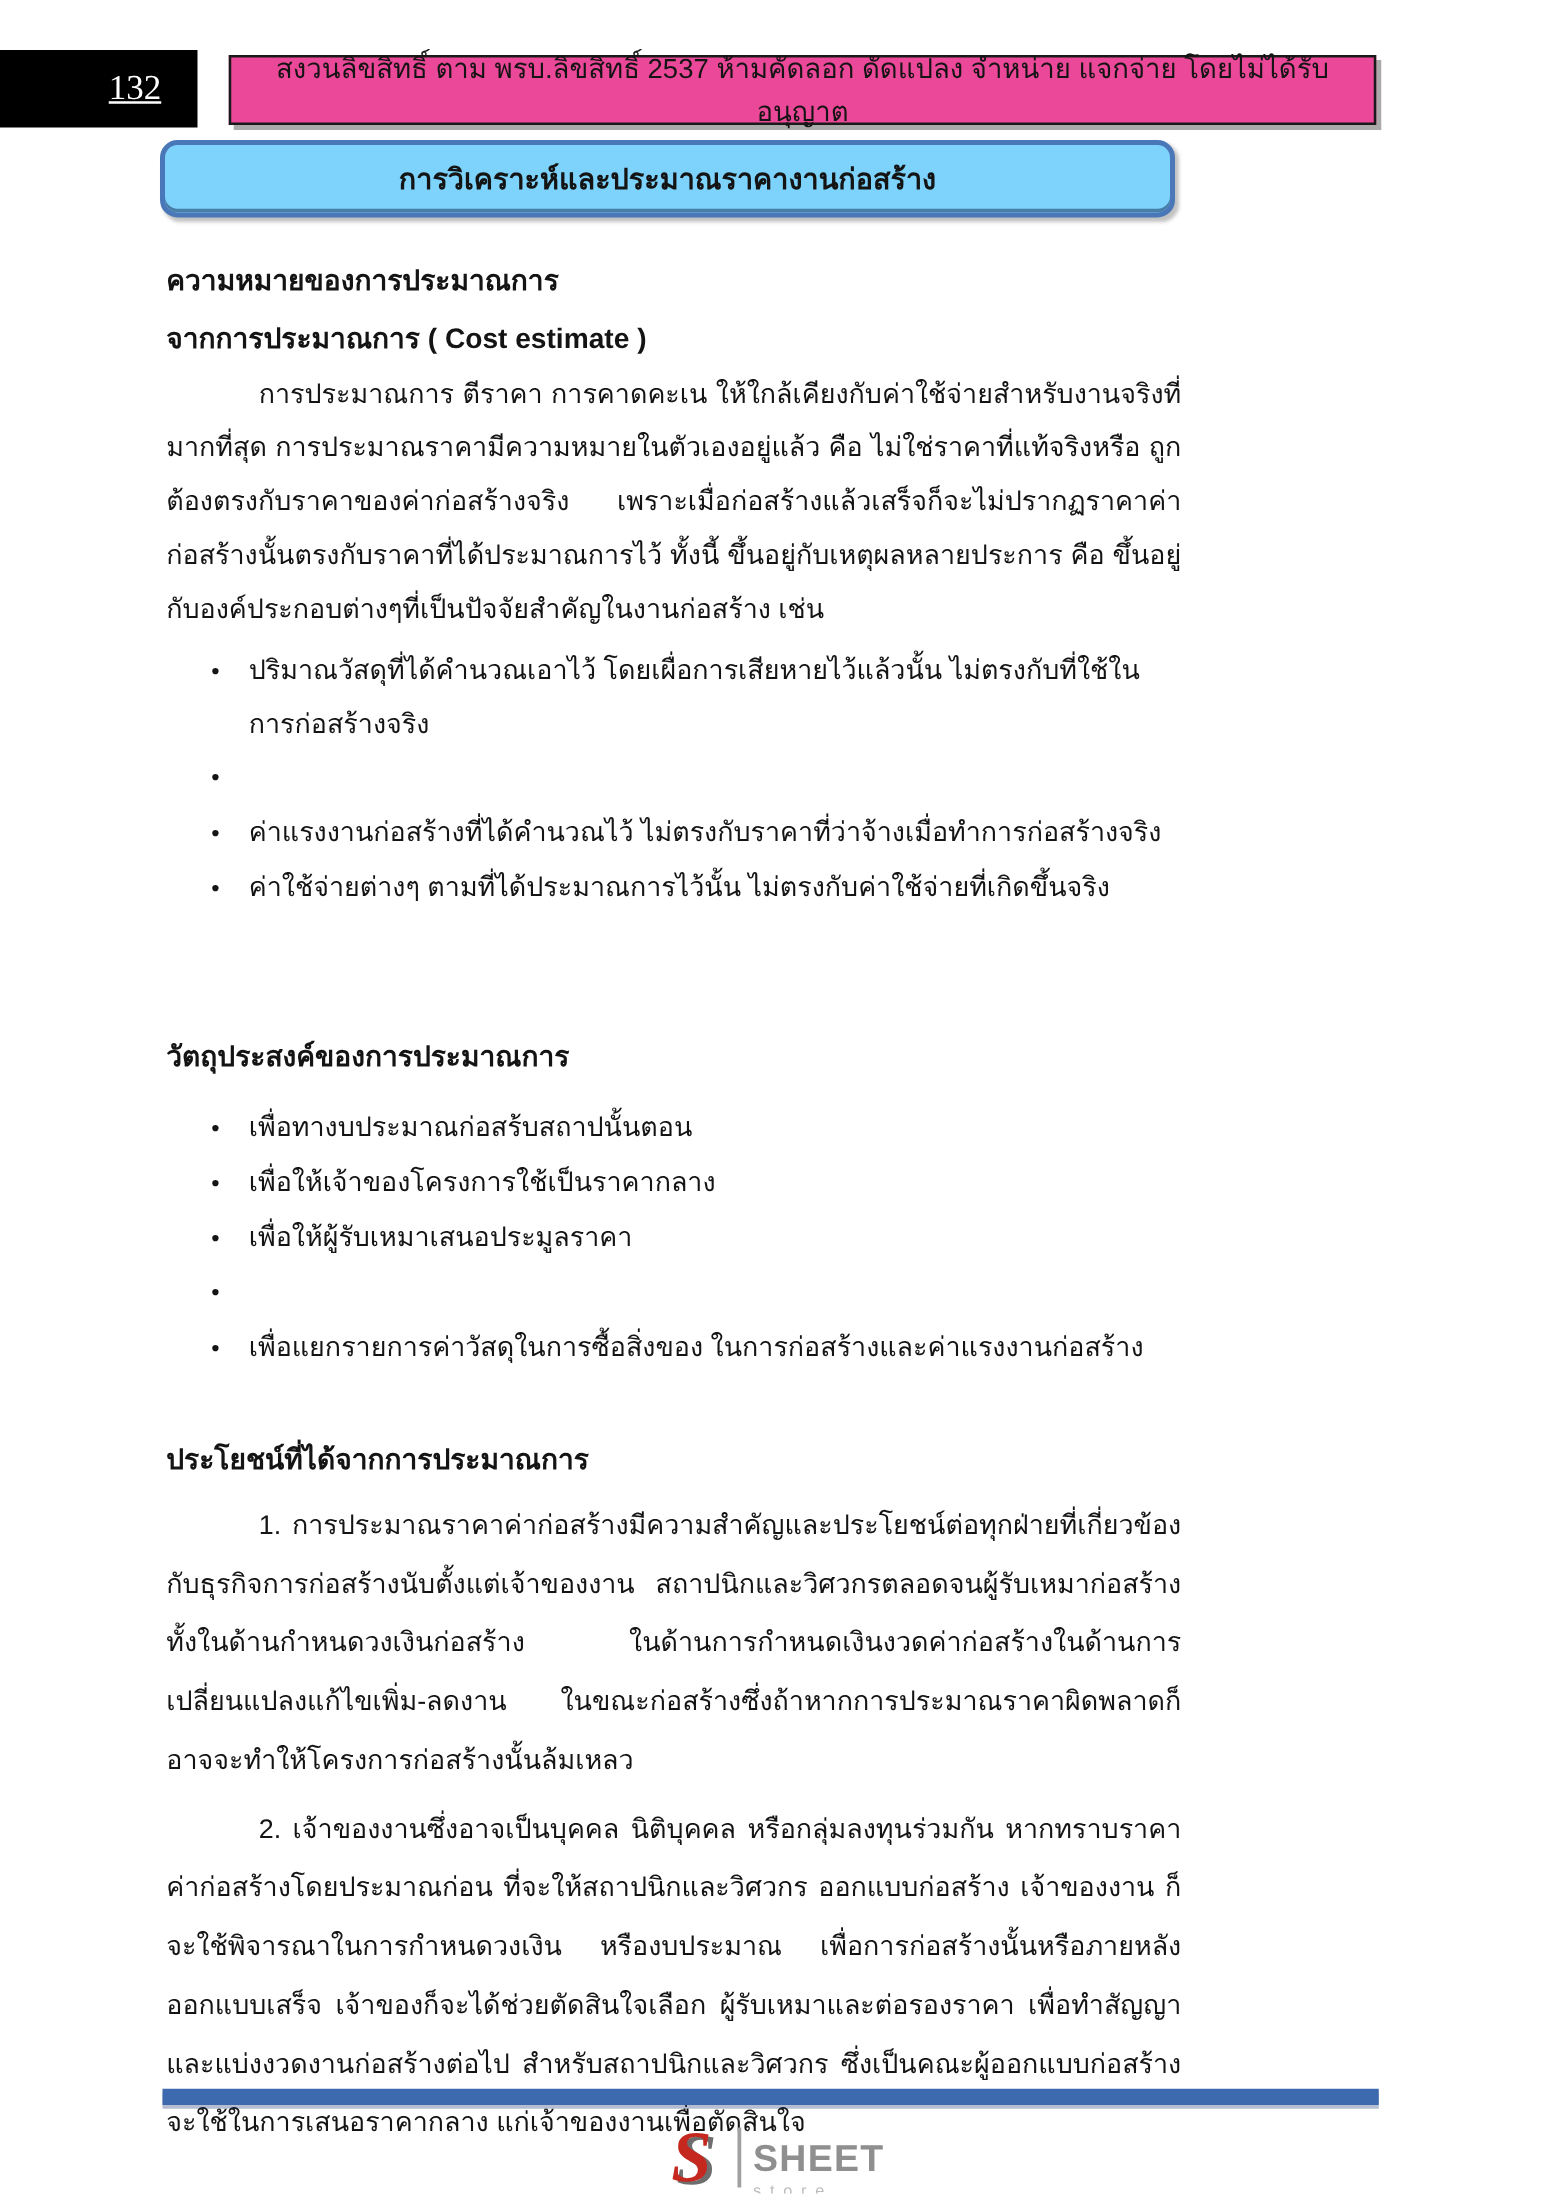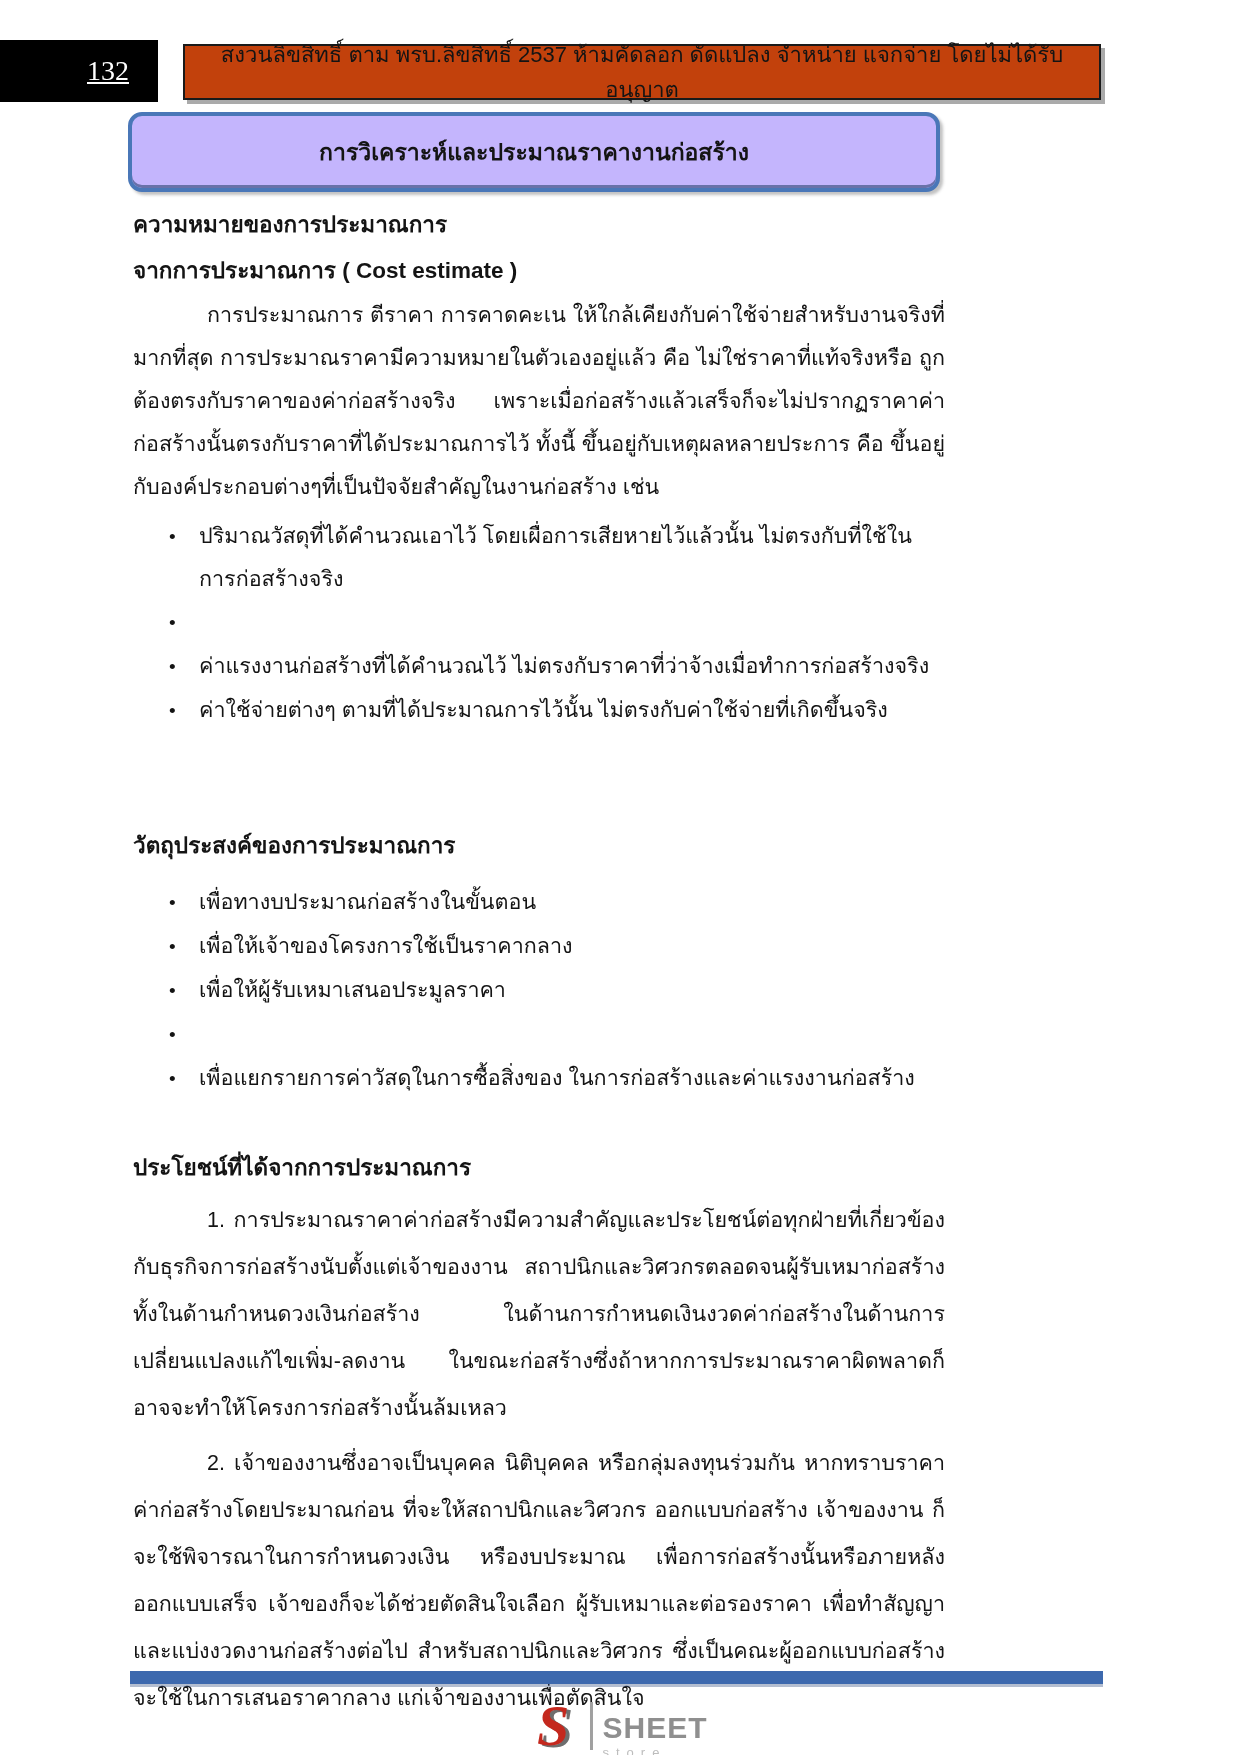--- a/index.html
+++ b/index.html
@@ -10,30 +10,30 @@
 
   
   .pagenum-box {
     position:absolute; left:0; top:40px; width:158px; height:62px;
     background:#000; color:#fff; display:flex; align-items:center; justify-content:center;
     padding-left:58px; box-sizing:border-box;
     font-family:"Liberation Serif", serif; font-size:28px;text-decoration:underline;
   }
   .copyright-box {
     position:absolute; left:183px; top:44px; width:918px; height:56px;
-    border:2px solid #1a1a1a; background:#c2410c;
+    border:2px solid #1a1a1a; background:#ec4899;
     box-shadow:4px 4px 0 rgba(100,100,100,0.55);
     display:flex; align-items:center; justify-content:center;
     font-size:22px; box-sizing:border-box; text-align:center;
   }
 
   
   .title-box {
-    position:absolute; left:128px; top:112px; width:812px; height:80px;
-    border:4px solid #4a77b8; border-radius:14px; background:#c4b5fd;
+    position:absolute; left:128px; top:112px; width:812px; height:62px;
+    border:4px solid #4a77b8; border-radius:14px; background:#7dd3fc;
     box-shadow: inset 0 -3px 0 rgba(31,56,100,0.55), 3px 3px 3px rgba(120,120,120,0.45);
     display:flex; align-items:center; justify-content:center;
     font-weight:bold; font-size:23px; box-sizing:border-box;
   }
 
   
   .content { position:absolute; left:133px; top:210px; width:812px; }
   .section-heading { font-weight:bold; font-size:22.5px; margin:0; line-height:30px; }
   .sub-heading     { font-weight:bold; font-size:22.5px; margin:16px 0 0 0; line-height:30px; }
   .para {
@@ -102,21 +102,21 @@
         <span class="bullet-marker">•</span>
         <span>ค่าใช้จ่ายต่างๆ ตามที่ได้ประมาณการไว้นั้น ไม่ตรงกับค่าใช้จ่ายที่เกิดขึ้นจริง</span>
       </li>
     </ul>
 
     <h3 class="section-heading gap-objectives">วัตถุประสงค์ของการประมาณการ</h3>
 
     <ul class="bullet-list bullets-objectives">
       <li>
         <span class="bullet-marker">•</span>
-        <span>เพื่อทางบประมาณก่อสร้างในขั้นตอน</span>
+        <span>เพื่อทางบประมาณก่อสร้บสถาปนั้นตอน</span>
       </li>
       <li>
         <span class="bullet-marker">•</span>
         <span>เพื่อให้เจ้าของโครงการใช้เป็นราคากลาง</span>
       </li>
       <li>
         <span class="bullet-marker">•</span>
         <span>เพื่อให้ผู้รับเหมาเสนอประมูลราคา</span>
       </li>
       <li>

